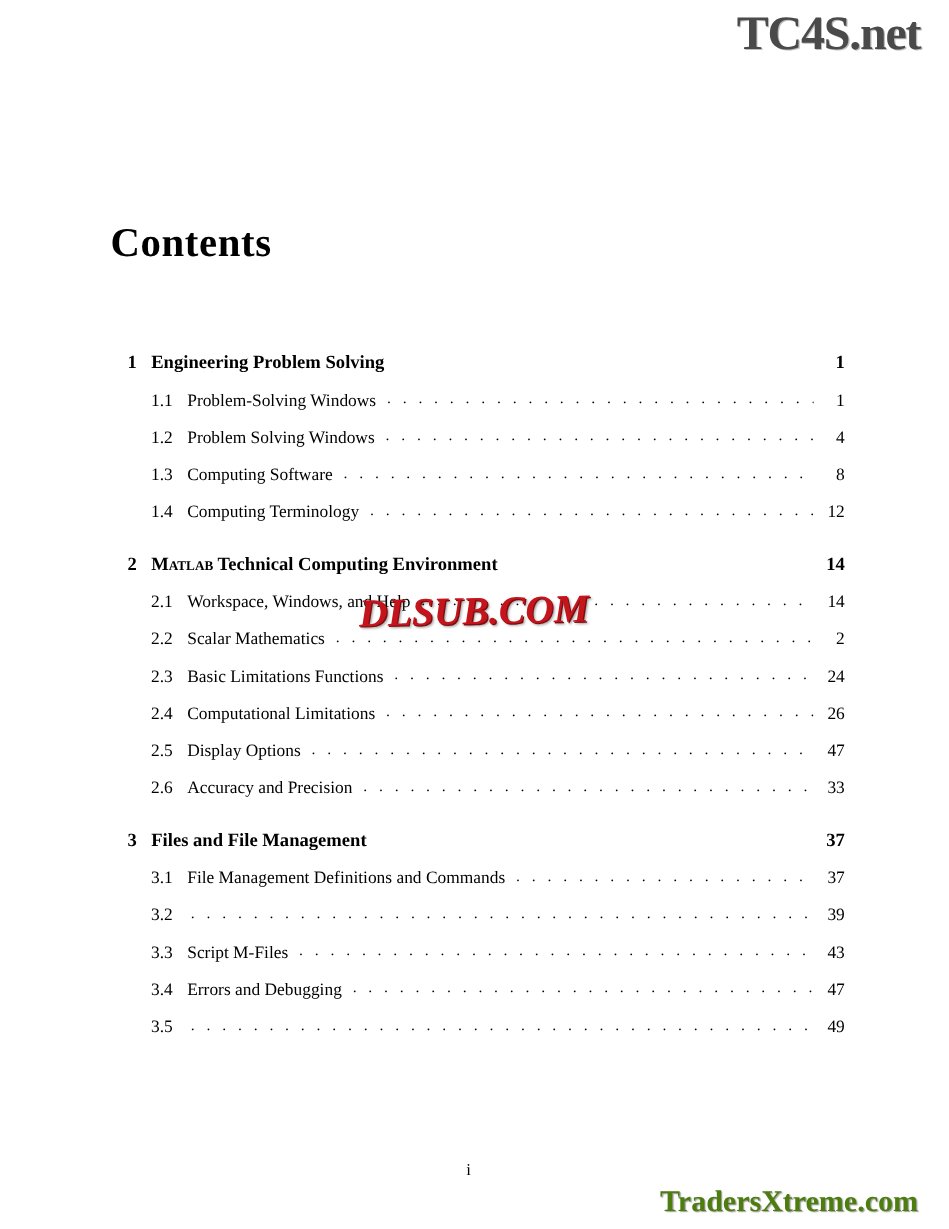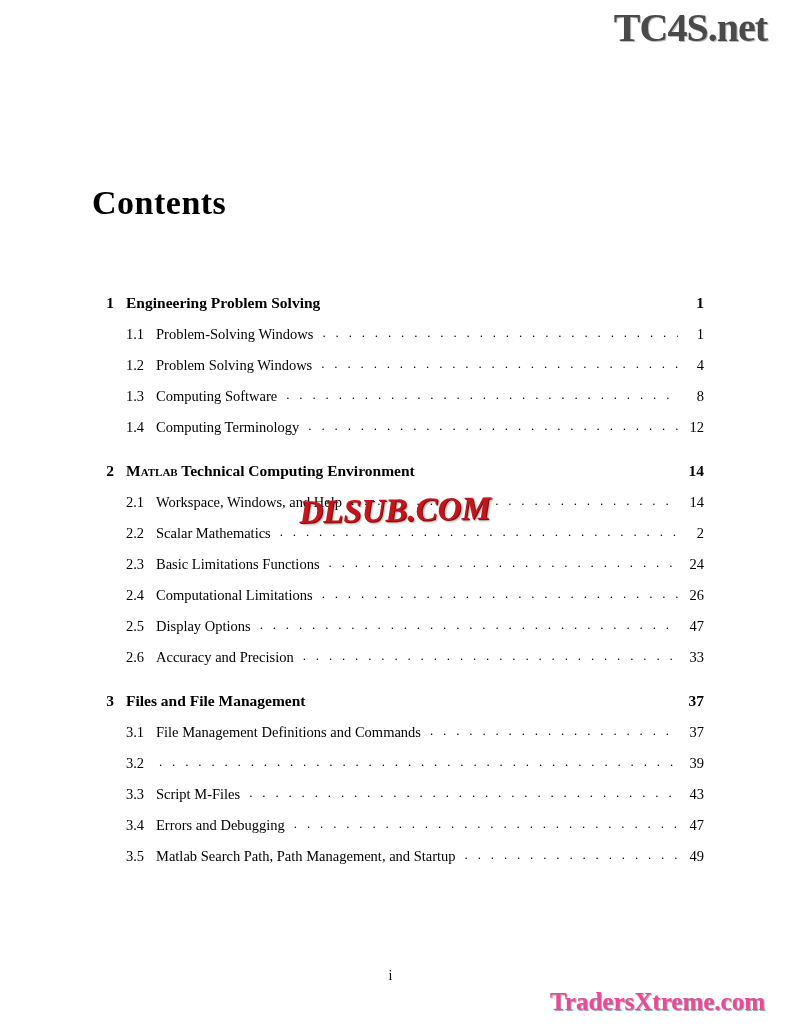--- a/index.html
+++ b/index.html
@@ -54,21 +54,21 @@
     transform: rotate(-1.2deg);
   }
 
   .wm-bottom-right {
     position: absolute;
     bottom: 8px;
     right: 16px;
     font-family: "Liberation Serif", serif;
     font-weight: bold;
     font-size: 25px;
-    color: #ec4899;
+    color: #4d7c0f;
     text-shadow: 1px 1px 1px rgba(0,0,0,0.4);
   }
 
   
   .content {
     position: absolute;
     left: 92px;
     top: 184px;
     width: 612px;
   }
@@ -264,21 +264,20 @@
           <span class="page-no">43</span>
         </div>
         <div class="entry lvl1">
           <span class="num">3.4</span>
           <span class="label">Errors and Debugging</span>
           <span class="dots">. . . . . . . . . . . . . . . . . . . . . . . . . . . . . . . . . . . . . . . . . . . . . . . . . . . . . . . . . . . . . . . . . . . . . . . . . . . . . . . . . . . . . . . . . </span>
           <span class="page-no">47</span>
         </div>
         <div class="entry lvl1">
           <span class="num">3.5</span>
-          <span class="label">Matlab Search Path, Path Management, and Startup</span>
           <span class="dots">. . . . . . . . . . . . . . . . . . . . . . . . . . . . . . . . . . . . . . . . . . . . . . . . . . . . . . . . . . . . . . . . . . . . . . . . . . . . . . . . . . . . . . . . . </span>
           <span class="page-no">49</span>
         </div>
       </div>
   </div>
 
   <div class="wm-center">DLSUB.COM</div>
 
   <div class="folio">i</div>
 

